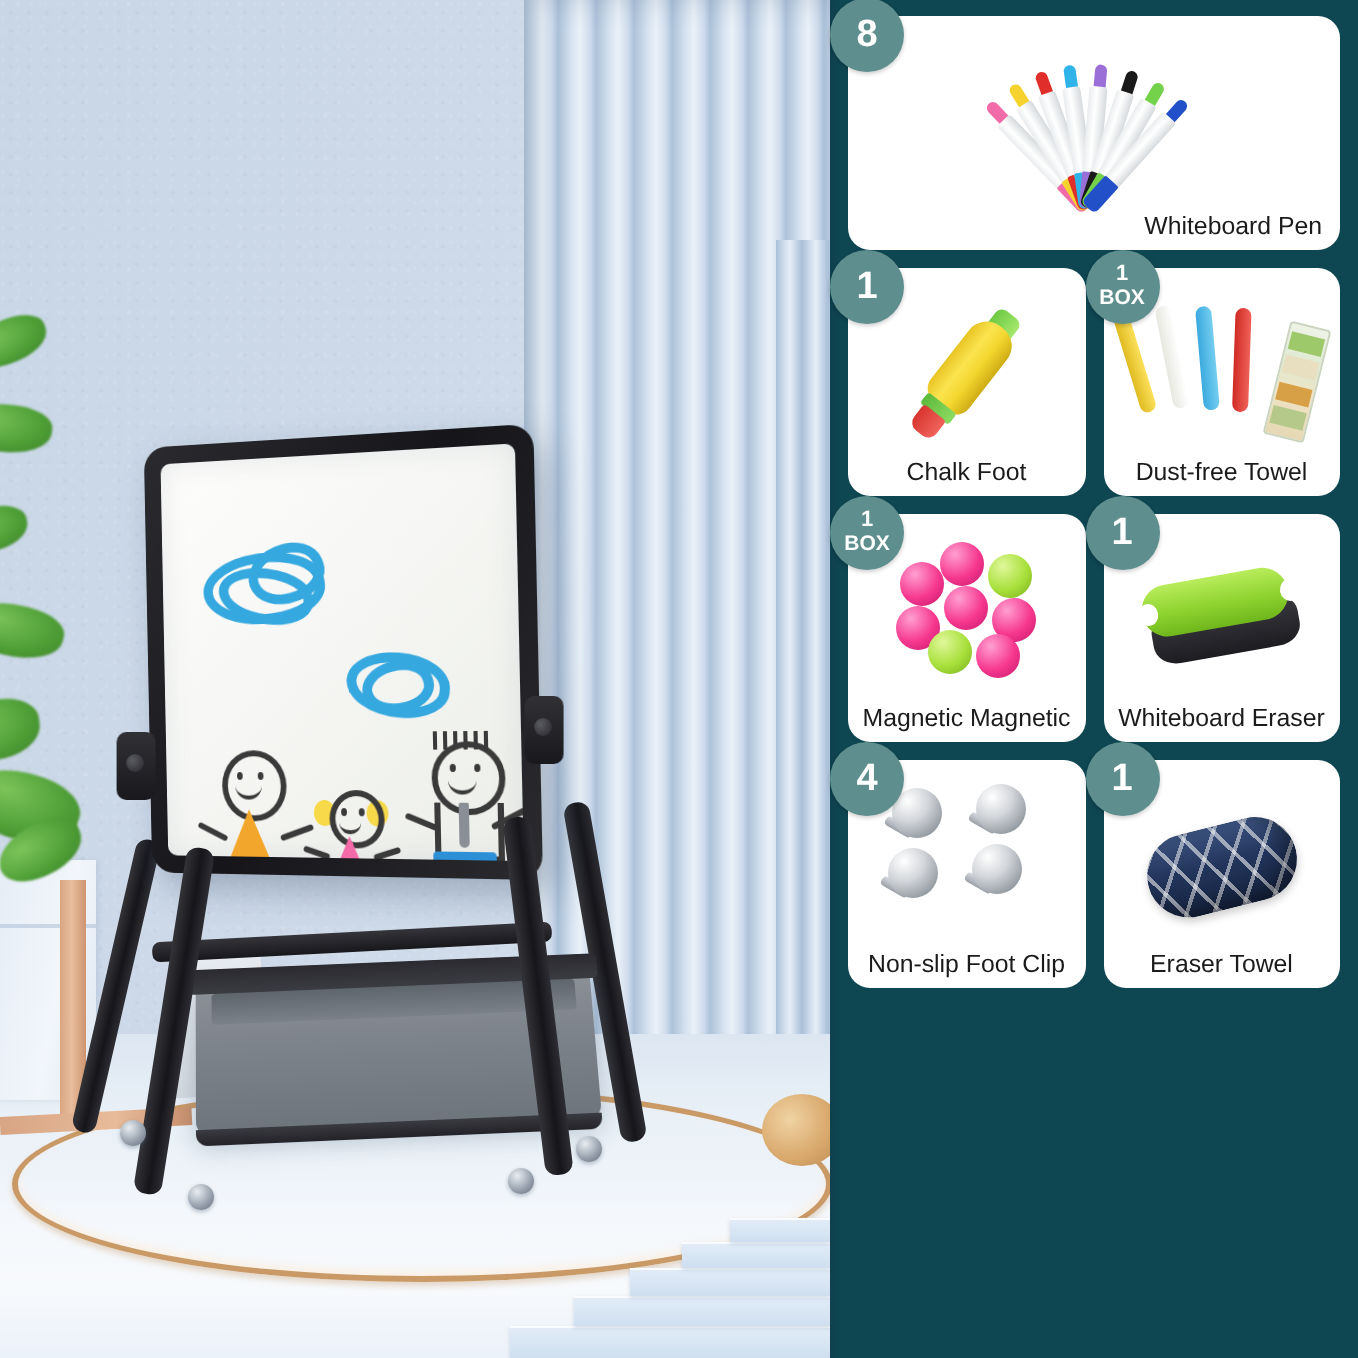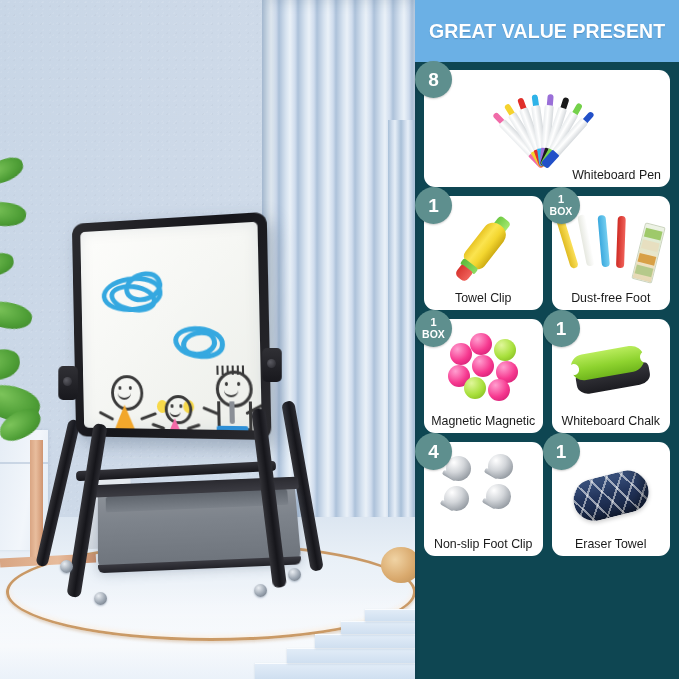--- a/index.html
+++ b/index.html
@@ -623,23 +623,20 @@
       <div class="caster c2"></div>
       <div class="caster c4"></div>
       <div class="caster c1"></div>
       <div class="caster c3"></div>
     </div>
   </div>
 
   <div class="panel">
     <div class="divider-shadow"></div>
 
-    <div class="panel-head">
-      <div class="panel-title">GREAT VALUE PRESENT</div>
-    </div>
 
     <div class="panel-body">
 
       <div class="row">
         <div class="card card-wide">
           <div class="card-inner">
             <div class="pens">
               <div class="pen" style="transform:translateX(-50%) rotate(-44deg)">
                 <div class="pen-tip" style="background:#f06ba8"></div>
                   <div class="pen-body"></div>
@@ -691,42 +688,42 @@
 
       <div class="row">
         <div class="card card-half">
           <div class="card-inner">
             <div class="chalkclip">
               <div class="cc-top"></div>
                 <div class="cc-body"></div>
               <div class="cc-ring"></div>
                 <div class="cc-tip"></div>
             </div>
-            <div class="label">Towel Clip</div>
+            <div class="label">Chalk Foot</div>
           </div>
           <div class="badge">
             <span class="num">1</span>
           </div>
         </div>
 
         <div class="card card-half">
           <div class="card-inner">
             <div class="chalks">
               <div class="chalk" style="left:10px; top:6px; background:linear-gradient(90deg,#e0bb22,#fbe05a); transform:rotate(-17deg)"></div>
               <div class="chalk" style="left:26px; top:4px; background:linear-gradient(90deg,#e6e8e0,#ffffff); transform:rotate(-11deg)"></div>
               <div class="chalk" style="left:41px; top:5px; background:linear-gradient(90deg,#3ba9de,#74cef0); transform:rotate(-5deg)"></div>
               <div class="chalk" style="left:55px; top:6px; background:linear-gradient(90deg,#cf2b24,#f06159); transform:rotate(2deg)"></div>
               <div class="chalk-box">
                 <i style="top:4px; background:#9ec96a;"></i>
                 <i style="top:16px; background:#e7dfc0;"></i>
                 <i style="top:30px; background:#d8a046;"></i>
                 <i style="top:42px; background:#b5c98a;"></i>
               </div>
             </div>
-            <div class="label">Dust-free Foot</div>
+            <div class="label">Dust-free Towel</div>
           </div>
           <div class="badge small">
             <span class="num">1</span>
             <span class="unit">BOX</span>
           </div>
         </div>
       </div>
 
       <div class="row">
         <div class="card card-half">
@@ -750,21 +747,21 @@
         </div>
 
         <div class="card card-half">
           <div class="card-inner">
             <div class="eraser">
               <div class="er-base"></div>
               <div class="er-top"></div>
               <div class="er-waist-l"></div>
               <div class="er-waist-r"></div>
             </div>
-            <div class="label">Whiteboard Chalk</div>
+            <div class="label">Whiteboard Eraser</div>
           </div>
           <div class="badge">
             <span class="num">1</span>
           </div>
         </div>
       </div>
 
       <div class="row">
         <div class="card card-half">
           <div class="card-inner">

